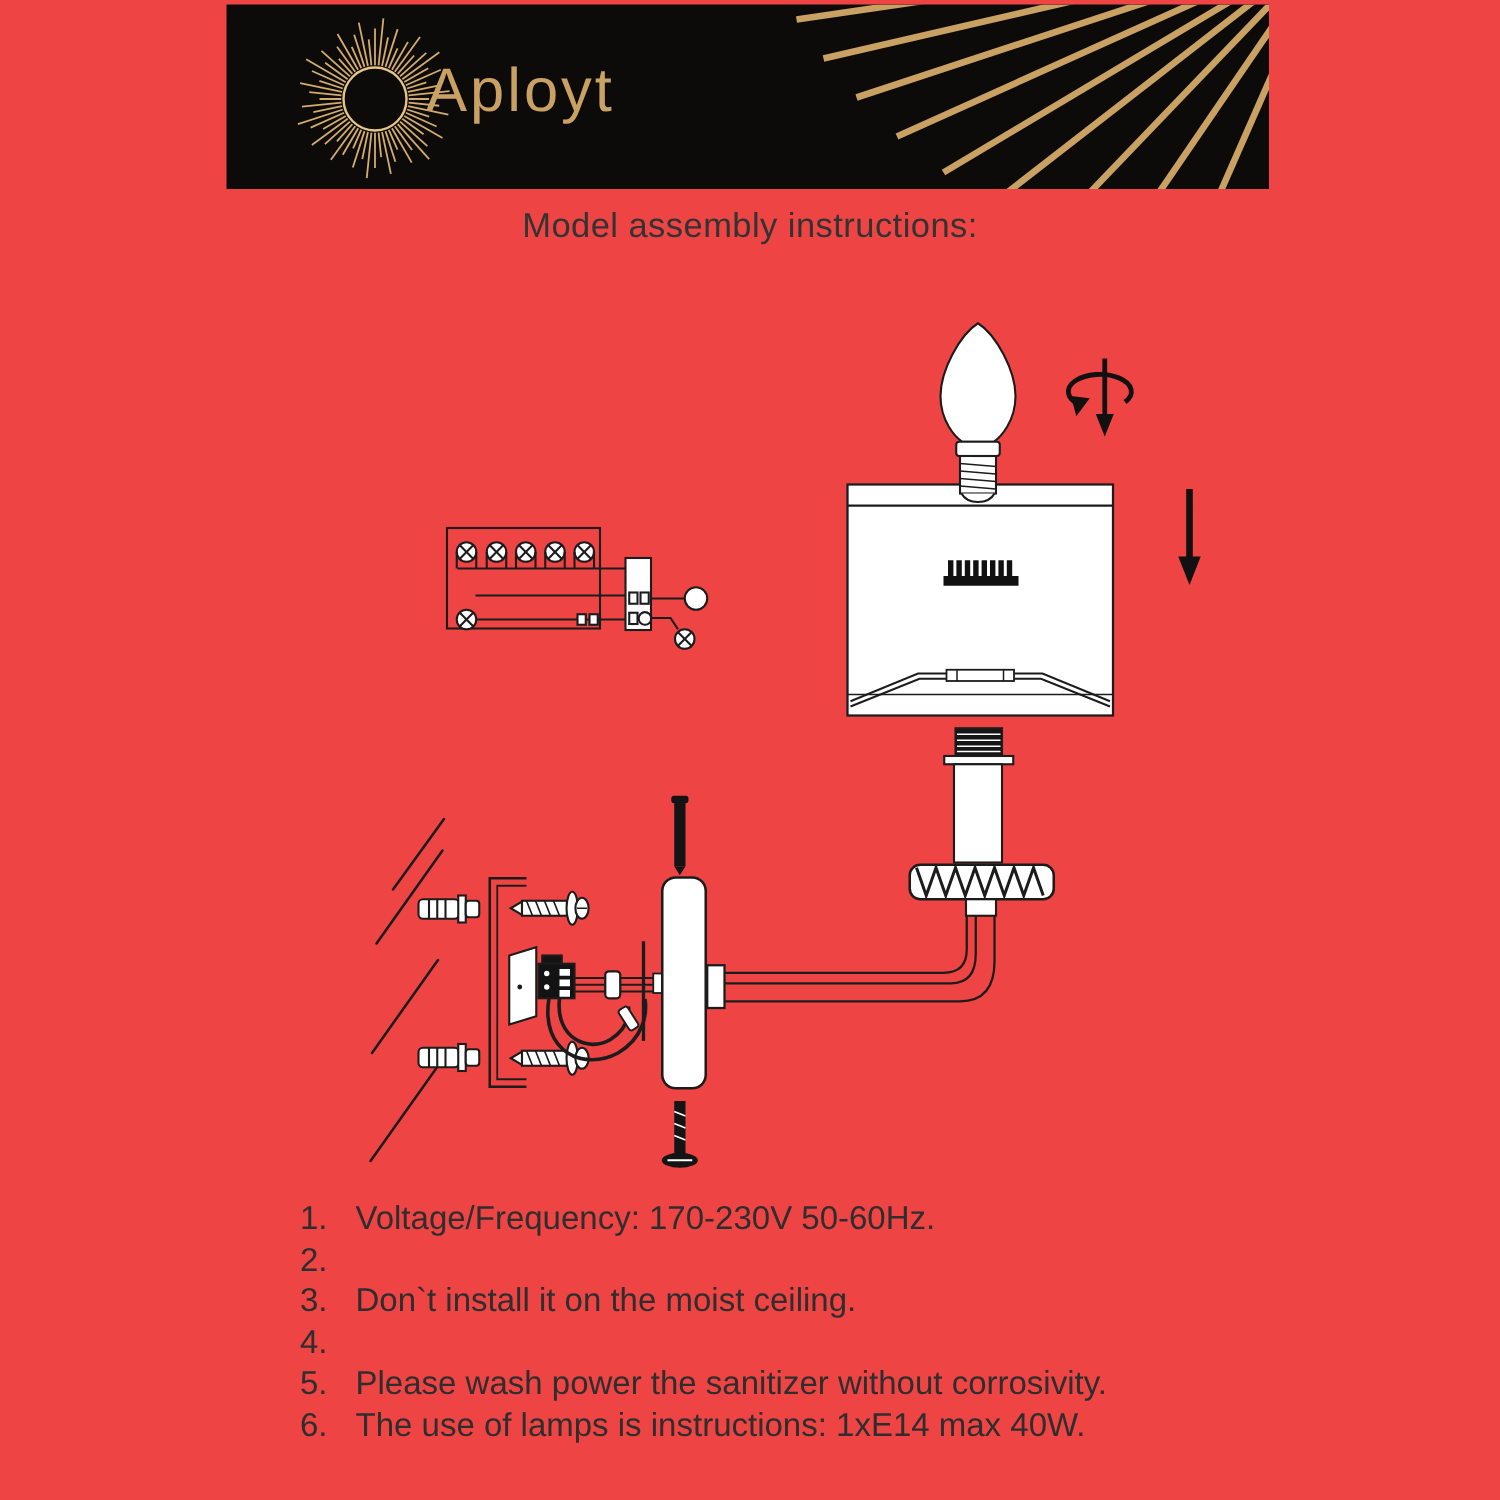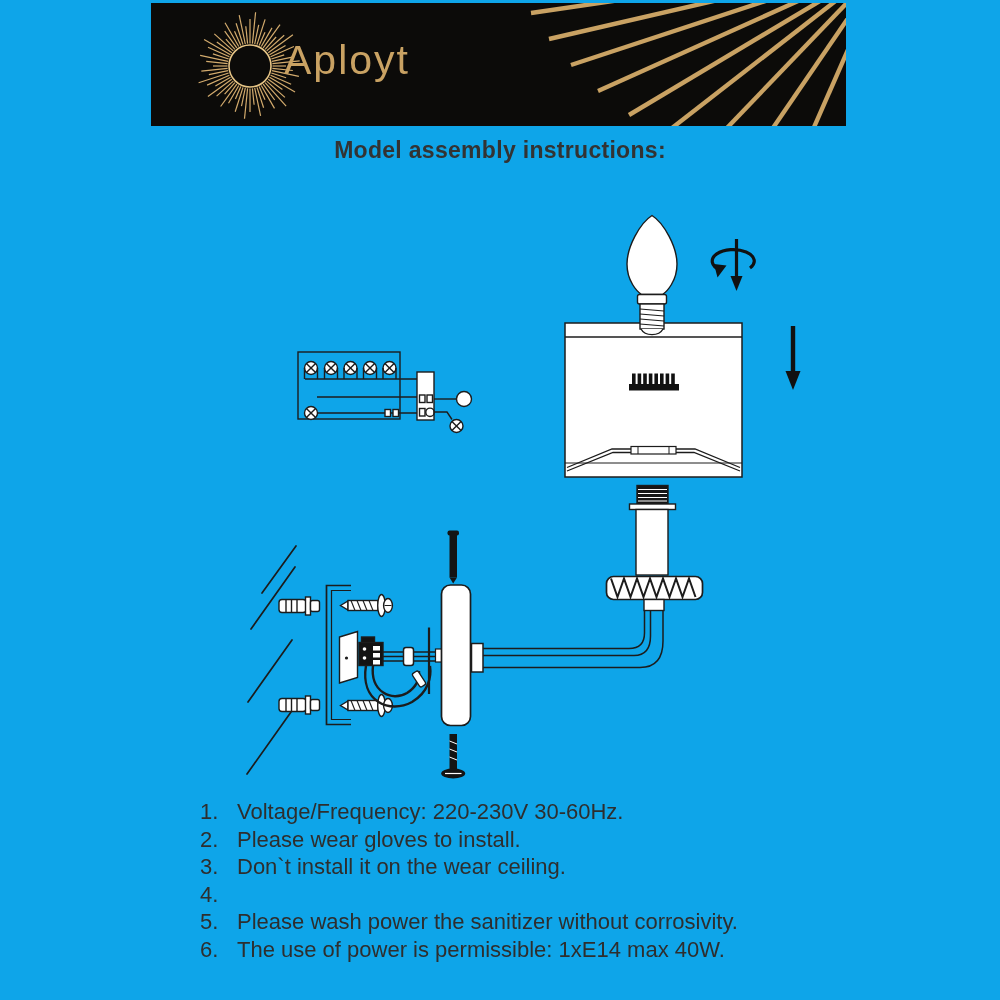--- a/index.html
+++ b/index.html
@@ -1,34 +1,34 @@
 <!DOCTYPE html>
 <html><head>
 <meta charset="utf-8">
 <style>
   html,body { margin:0; padding:0; background:#ffffff; }
   .page {
-    position:relative; width:1000px; height:1000px; background:#0ea5e9;
+    position:relative; width:1000px; height:1000px; background:#ef4444;
     font-family:"Liberation Sans", sans-serif; overflow:hidden;
   }
   
   .banner {
     position:absolute; left:151px; top:3px; width:695px; height:123px;
     background:#0C0B09; overflow:hidden;
   }
   .banner-art { position:absolute; left:0; top:0; }
   .wordmark {
     position:absolute; left:133px; top:34px;
     font-size:41px; letter-spacing:2px; font-weight:400;
     color:#C9A263; font-family:"Liberation Sans", sans-serif;
   }
   
   .title-block {
     position:absolute; left:0; top:136px; width:1000px; text-align:center;
-    color:#333333; font-size:23px; line-height:28.5px; letter-spacing:0.3px;font-weight:bold;
+    color:#333333; font-size:23px; line-height:28.5px; letter-spacing:0.3px;
   }
   
   .diagram { position:absolute; left:230px; top:205px; }
   
   .instructions {
     position:absolute; left:200px; top:799px;
     color:#2E2E2E; font-size:22px;
   }
   .inst-row { display:flex; align-items:baseline; height:27.6px; }
   .inst-num { flex:0 0 37px; }
@@ -332,36 +332,35 @@
         <polyline stroke-width="2" points="611,578.5 617.5,597 624,578.5 630.5,597 637,578.5 643.5,597 650,578.5 656.5,597 663,578.5 669.5,597 676,578.5 682.5,597 689,578.5 695.5,597"></polyline>
       </g>
       <rect x="644" y="599.5" width="20" height="11" fill="#fff"></rect>
 
     </g>
   </svg>
 
   <div class="instructions">
     <div class="inst-row">
       <span class="inst-num">1.</span>
-      <span class="inst-text">Voltage/Frequency: 220-230V 30-60Hz.</span>
+      <span class="inst-text">Voltage/Frequency: 170-230V 50-60Hz.</span>
     </div>
     <div class="inst-row">
       <span class="inst-num">2.</span>
-      <span class="inst-text">Please wear gloves to install.</span>
     </div>
     <div class="inst-row">
       <span class="inst-num">3.</span>
-      <span class="inst-text">Don`t install it on the wear ceiling.</span>
+      <span class="inst-text">Don`t install it on the moist ceiling.</span>
     </div>
     <div class="inst-row">
       <span class="inst-num">4.</span>
     </div>
     <div class="inst-row">
       <span class="inst-num">5.</span>
       <span class="inst-text">Please wash power the sanitizer without corrosivity.</span>
     </div>
     <div class="inst-row">
       <span class="inst-num">6.</span>
-      <span class="inst-text">The use of power is permissible: 1xE14 max 40W.</span>
+      <span class="inst-text">The use of lamps is instructions: 1xE14 max 40W.</span>
     </div>
   </div>
 
 </div>
 
 </body></html>

